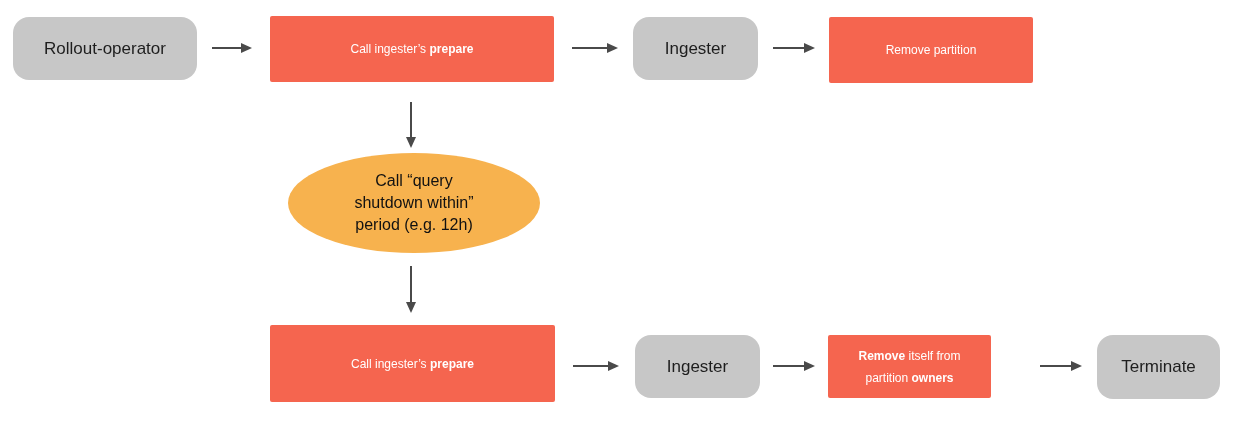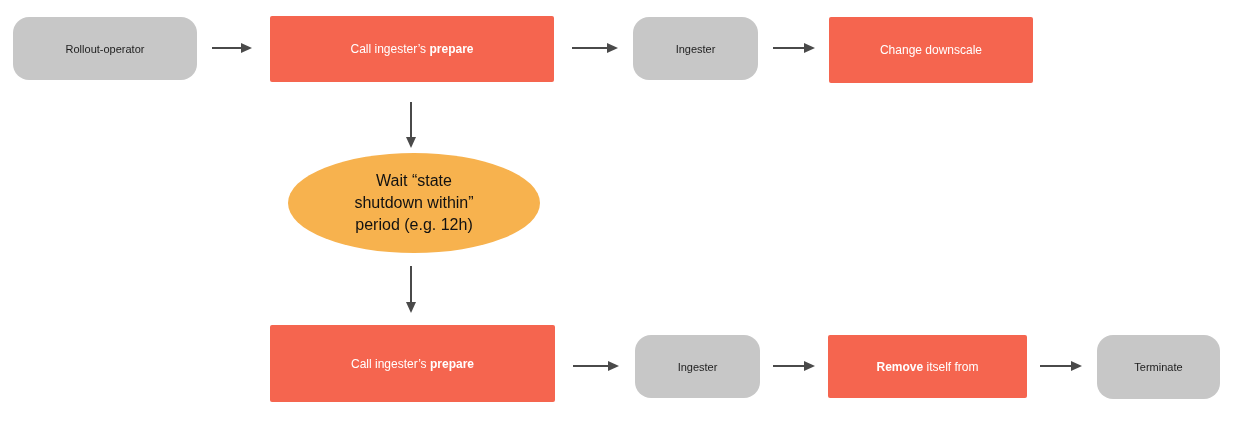--- a/index.html
+++ b/index.html
@@ -21,21 +21,21 @@
     flex-direction: column;
     align-items: center;
     justify-content: center;
     text-align: center;
     box-sizing: border-box;
   }
   .entity {
     background: var(--entity, #C7C7C7);
     color: var(--entity_text, #1E1E1E);
     border-radius: 16px;
-    font-size: 11px;
+    font-size: 17px;
   }
   .action {
     background: var(--action, #F5654F);
     color: var(--action_text, #FFFFFF);
     border-radius: 2px;
     font-size: 12px;
     line-height: 22px;
   }
   .wait {
     background: var(--wait, #F7B24E);
@@ -93,47 +93,48 @@
 
   <div class="harrow" style="left:572px; top:47px; width:35px;"></div>
 
   <div class="node entity" style="left:633px; top:17px; width:125px; height:63px;">
     <span>Ingester</span>
   </div>
 
   <div class="harrow" style="left:773px; top:47px; width:31px;"></div>
 
   <div class="node action" style="left:829px; top:17px; width:204px; height:66px;">
-    <div><span>Change downscale</span></div>
+    <div><span>Remove partition</span></div>
   </div>
 
   <div class="varrow" style="left:410px; top:102px; height:35px;"></div>
 
   <div class="node wait" style="left:288px; top:153px; width:252px; height:100px;">
-    <div>Wait “state</div>
+    <div>Call “query</div>
     <div>shutdown within”</div>
     <div>period (e.g. 12h)</div>
   </div>
 
   <div class="varrow" style="left:410px; top:266px; height:36px;"></div>
 
   <div class="node action" style="left:270px; top:325px; width:285px; height:77px;">
     <div><span>Call ingester’s </span><span class="b">prepare</span></div>
   </div>
 
   <div class="harrow" style="left:573px; top:365px; width:35px;"></div>
 
   <div class="node entity" style="left:635px; top:335px; width:125px; height:63px;">
     <span>Ingester</span>
   </div>
 
   <div class="harrow" style="left:773px; top:365px; width:31px;"></div>
 
-  <div class="node action" style="left:828px; top:335px; width:199px; height:63px;">
+  <div class="node action" style="left:828px; top:335px; width:163px; height:63px;">
     <div><span class="b">Remove</span><span> itself from</span></div>
+    <div><span>partition </span><span class="b">owners</span></div>
   </div>
 
   <div class="harrow" style="left:1040px; top:365px; width:31px;"></div>
 
   <div class="node entity" style="left:1097px; top:335px; width:123px; height:64px;">
     <span>Terminate</span>
   </div>
 
 </div>
 

